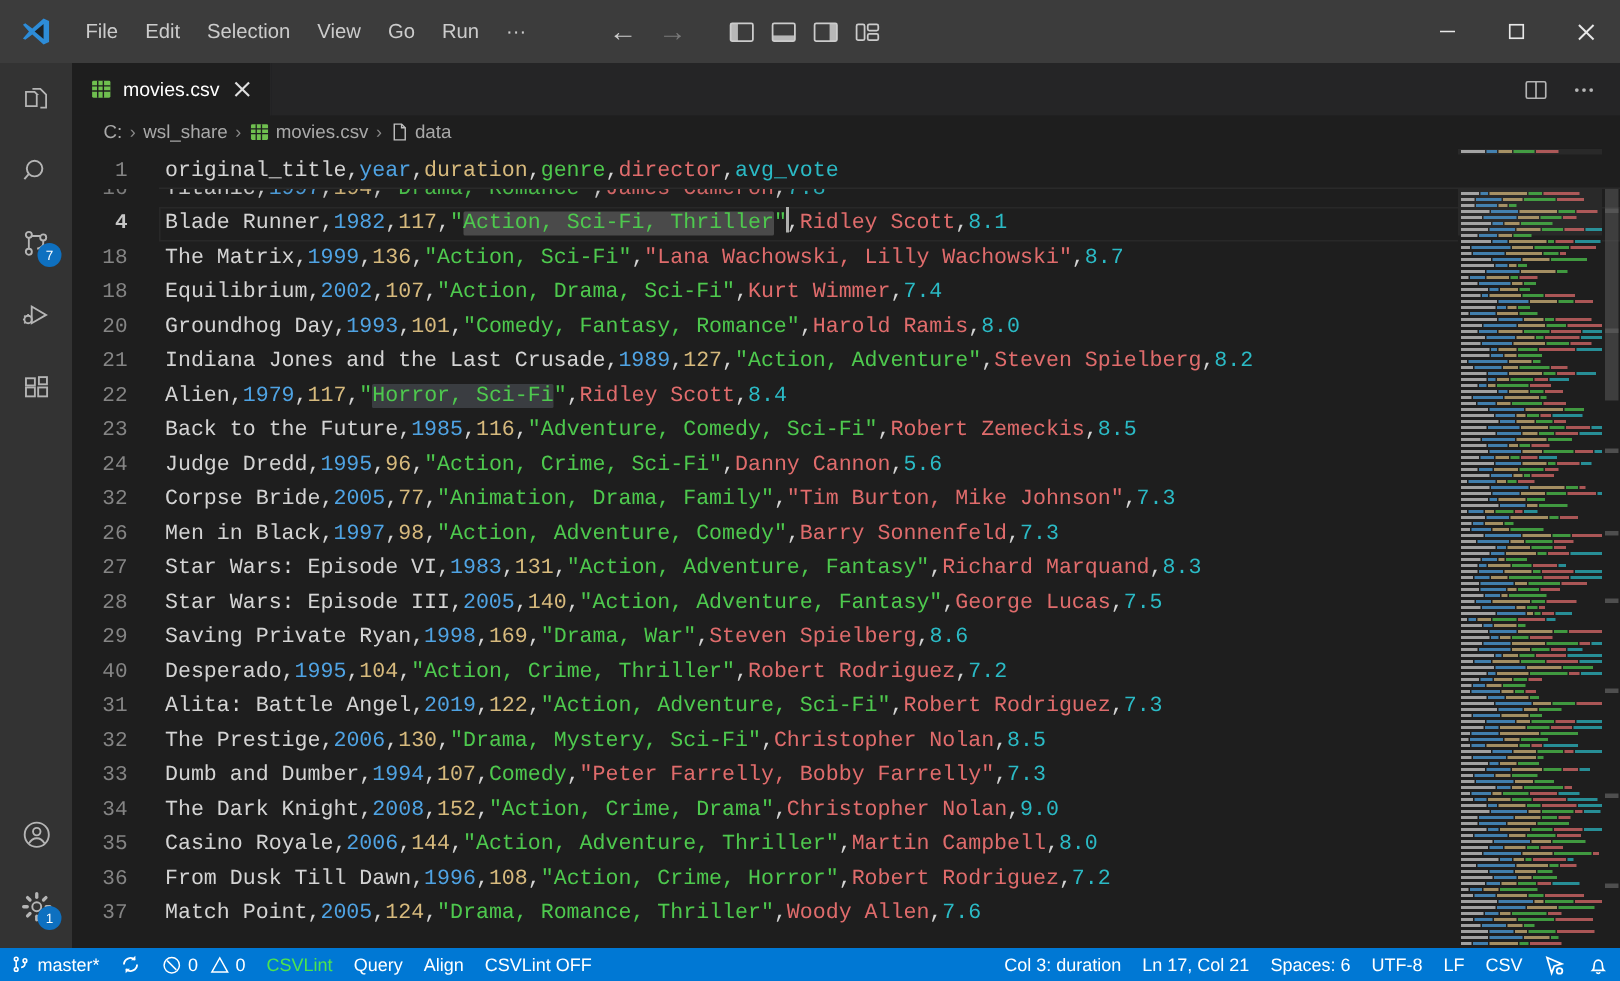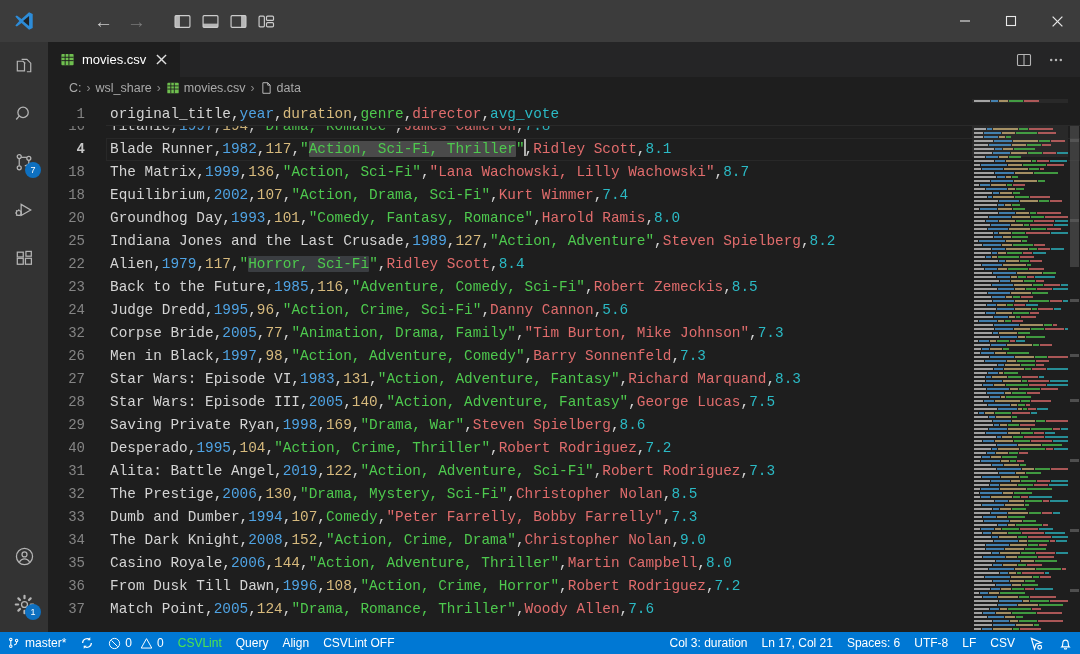--- a/index.html
+++ b/index.html
@@ -146,20 +146,29 @@
 <div class="app">
 
   <div class="titlebar">
     <div class="vscode-logo">
       <svg width="22" height="22" viewBox="0 0 24 24">
         <path d="M17.5 2.5 L21.5 4.4 L21.5 19.6 L17.5 21.5 L9.3 14.2 L4.2 18 L2.5 17 L6.9 12 L2.5 7 L4.2 6 L9.3 9.8 Z" fill="#2d8cd8"></path>
         <path d="M17.5 6.6 L17.5 17.4 L11 12 Z" fill="#1e1e1e" opacity="0.95"></path>
       </svg>
     </div>
 
+    <div class="menus">
+      <div class="menu-item">File</div>
+      <div class="menu-item">Edit</div>
+      <div class="menu-item">Selection</div>
+      <div class="menu-item">View</div>
+      <div class="menu-item">Go</div>
+      <div class="menu-item">Run</div>
+      <div class="menu-item">···</div>
+    </div>
 
     <div class="nav-arrows">
       <span class="arrow">←</span>
       <span class="arrow dim">→</span>
     </div>
 
 
     <div class="layout-icons">
       <span>
         <svg width="17" height="17" viewBox="0 0 16 16">
@@ -372,21 +381,21 @@
       </div>
 
       <div class="codewrap">
         <div class="gutter" id="gutter">
             <div class="ln" style="background: rgb(30, 30, 30); position: relative; z-index: 3;">1</div>
             <div class="ln" style="margin-top: -11px; opacity: 0.92;">16</div>
             <div class="ln active">4</div>
             <div class="ln">18</div>
             <div class="ln">18</div>
             <div class="ln">20</div>
-            <div class="ln">25</div>
+            <div class="ln">21</div>
             <div class="ln">22</div>
             <div class="ln">23</div>
             <div class="ln">24</div>
             <div class="ln">32</div>
             <div class="ln">26</div>
             <div class="ln">27</div>
             <div class="ln">28</div>
             <div class="ln">29</div>
             <div class="ln">40</div>
             <div class="ln">31</div>

